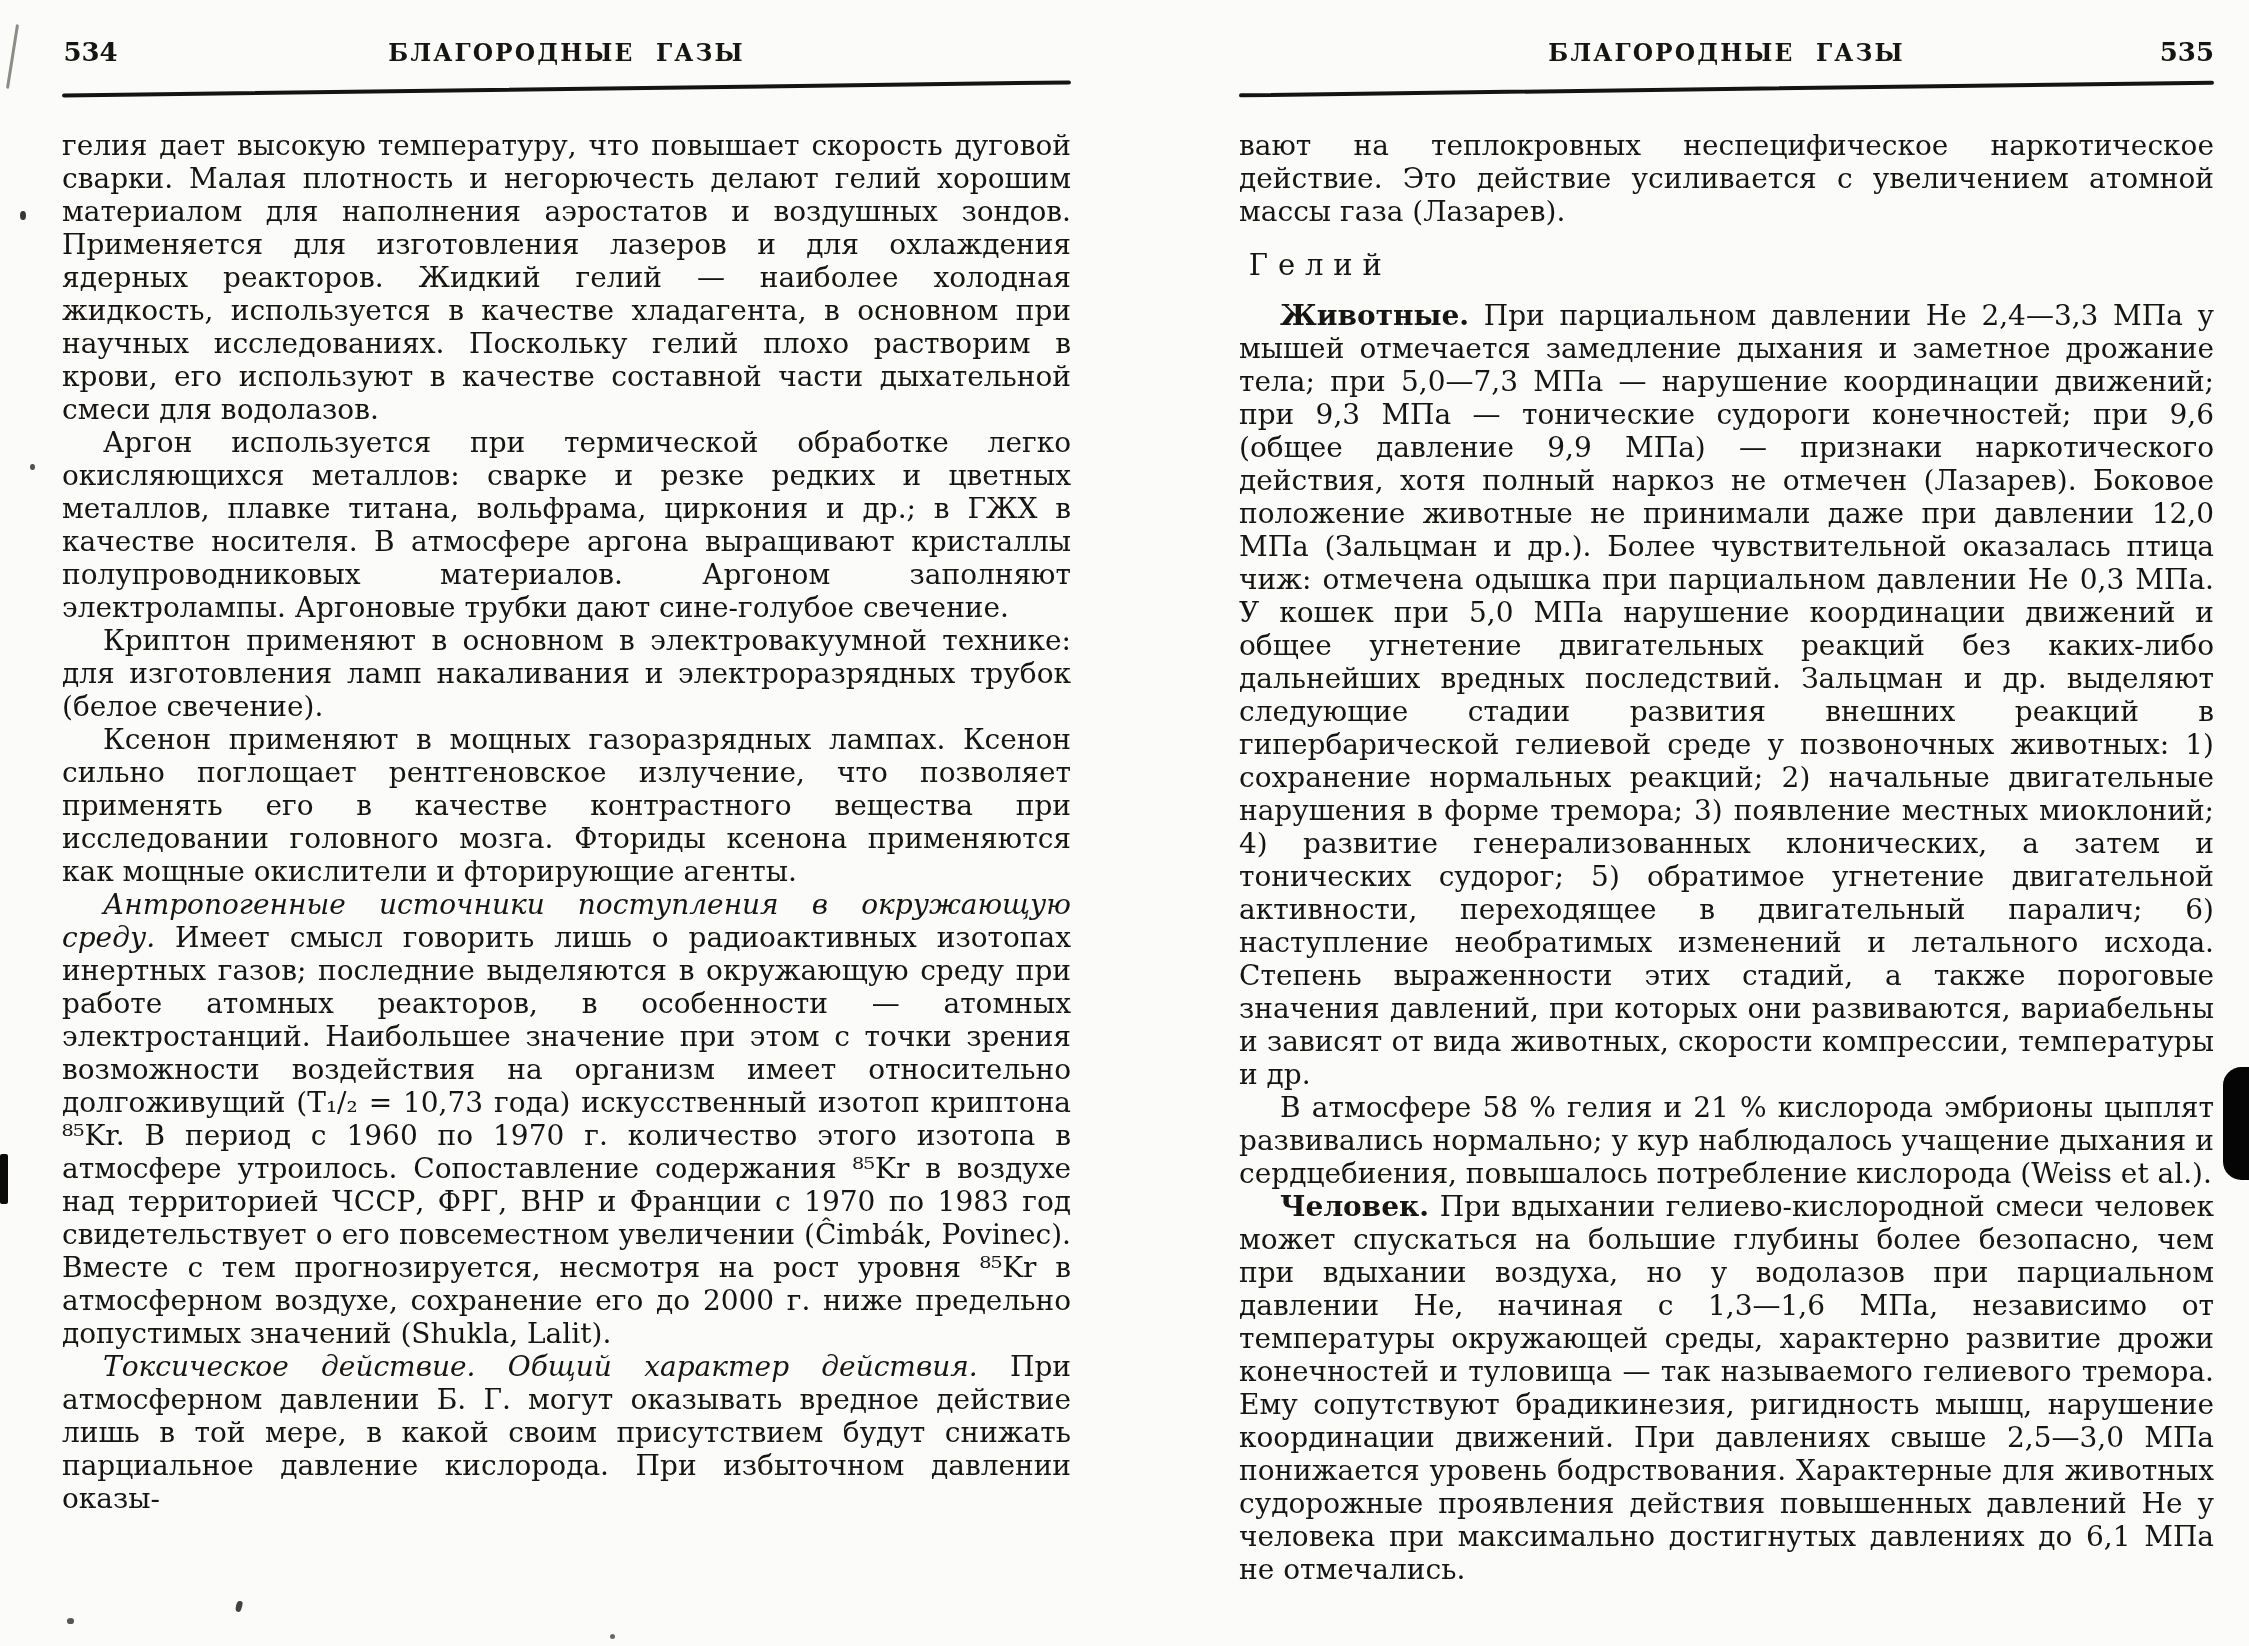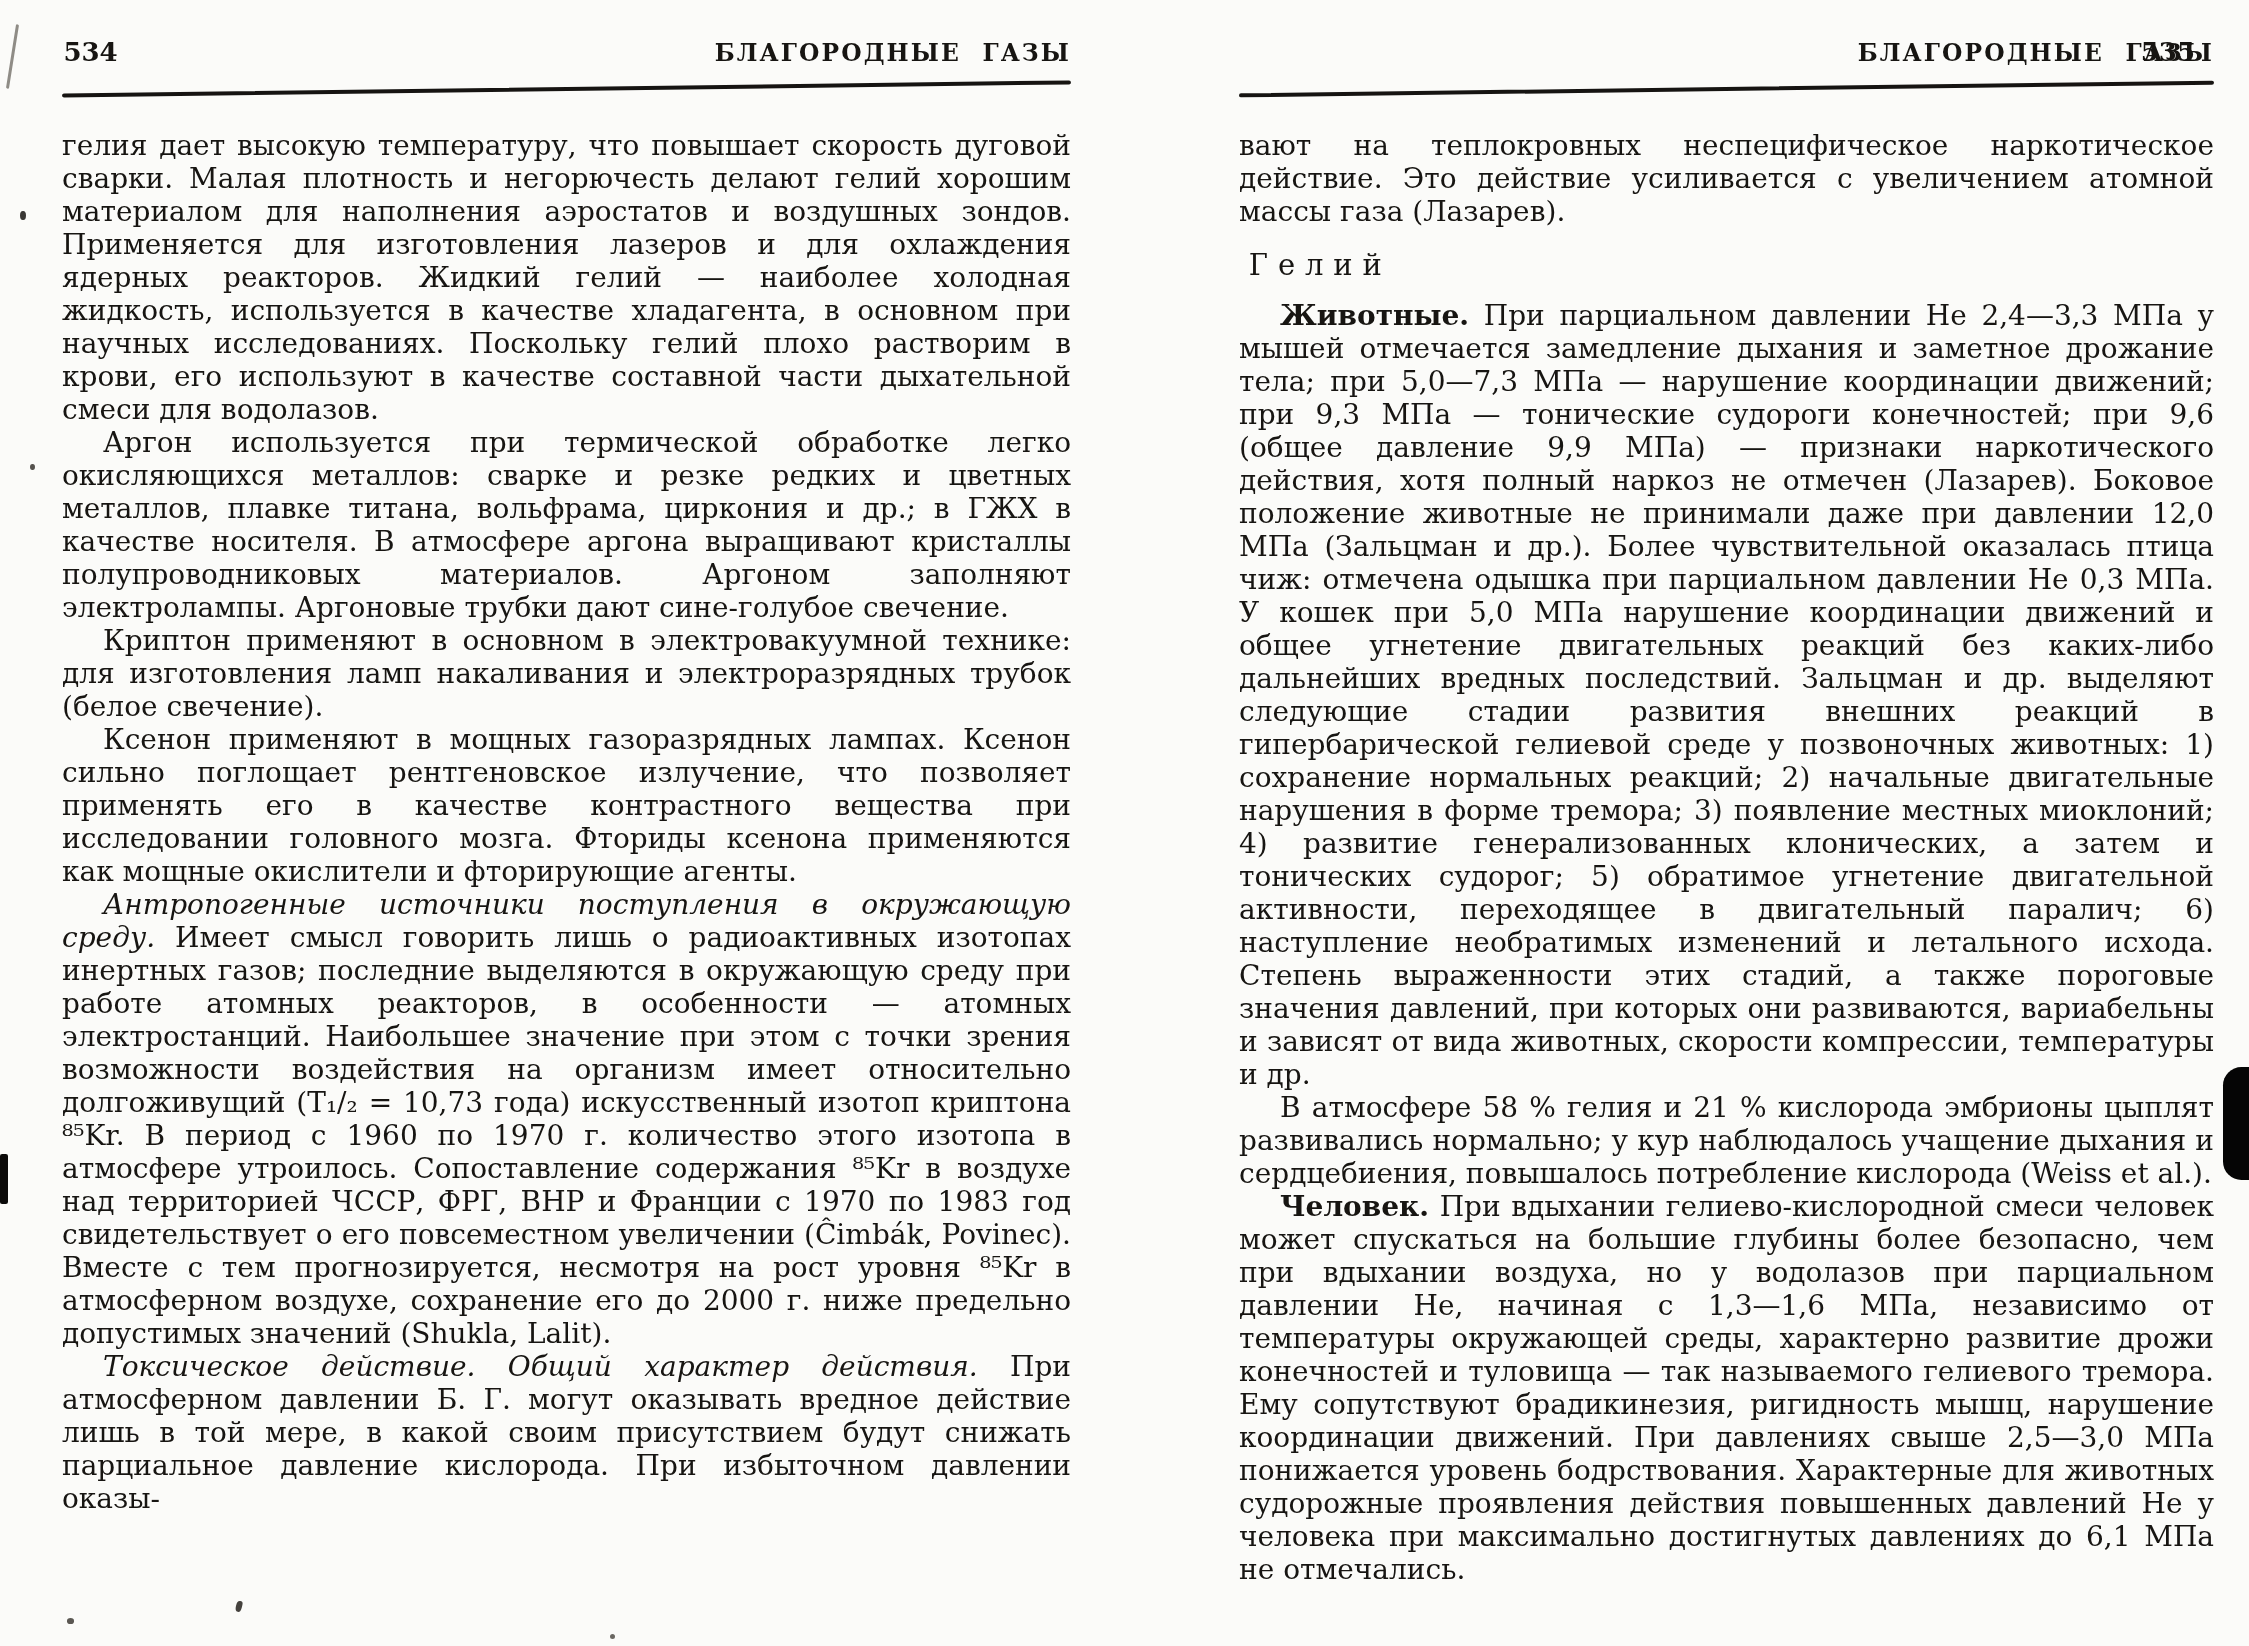--- a/index.html
+++ b/index.html
@@ -13,31 +13,31 @@
   }
   .sheet { position: absolute; inset: 0; }
 
   .page { position: absolute; top: 33px; }
   .page-left  { left: 62px;  width: 1009px; }
   .page-right { left: 1239px; width: 975px; }
 
   .running-head { position: relative; height: 50px; }
   .running-title {
     position: absolute; left: 0; right: 0; top: 5.7px;
-    text-align: right;
+    text-align: center;
     font-size: 23.4px; font-weight: 700;
     letter-spacing: 2.1px; word-spacing: 11.3px;
     white-space: nowrap;
   }
   .page-number {
     position: absolute; top: 4.3px;
     font-size: 26px; font-weight: 700;
   }
   .page-left  .page-number { left: 1.4px; }
-  .page-right .page-number { right: 19px; }
+  .page-right .page-number { right: 0; }
 
   .head-rule {
     height: 3.5px; background: #161412;
     transform: rotate(-0.75deg);
     border-radius: 2.1px;
     margin-top: 4.3px;
   }
 
   .page-body {
     margin-top: 38px;

